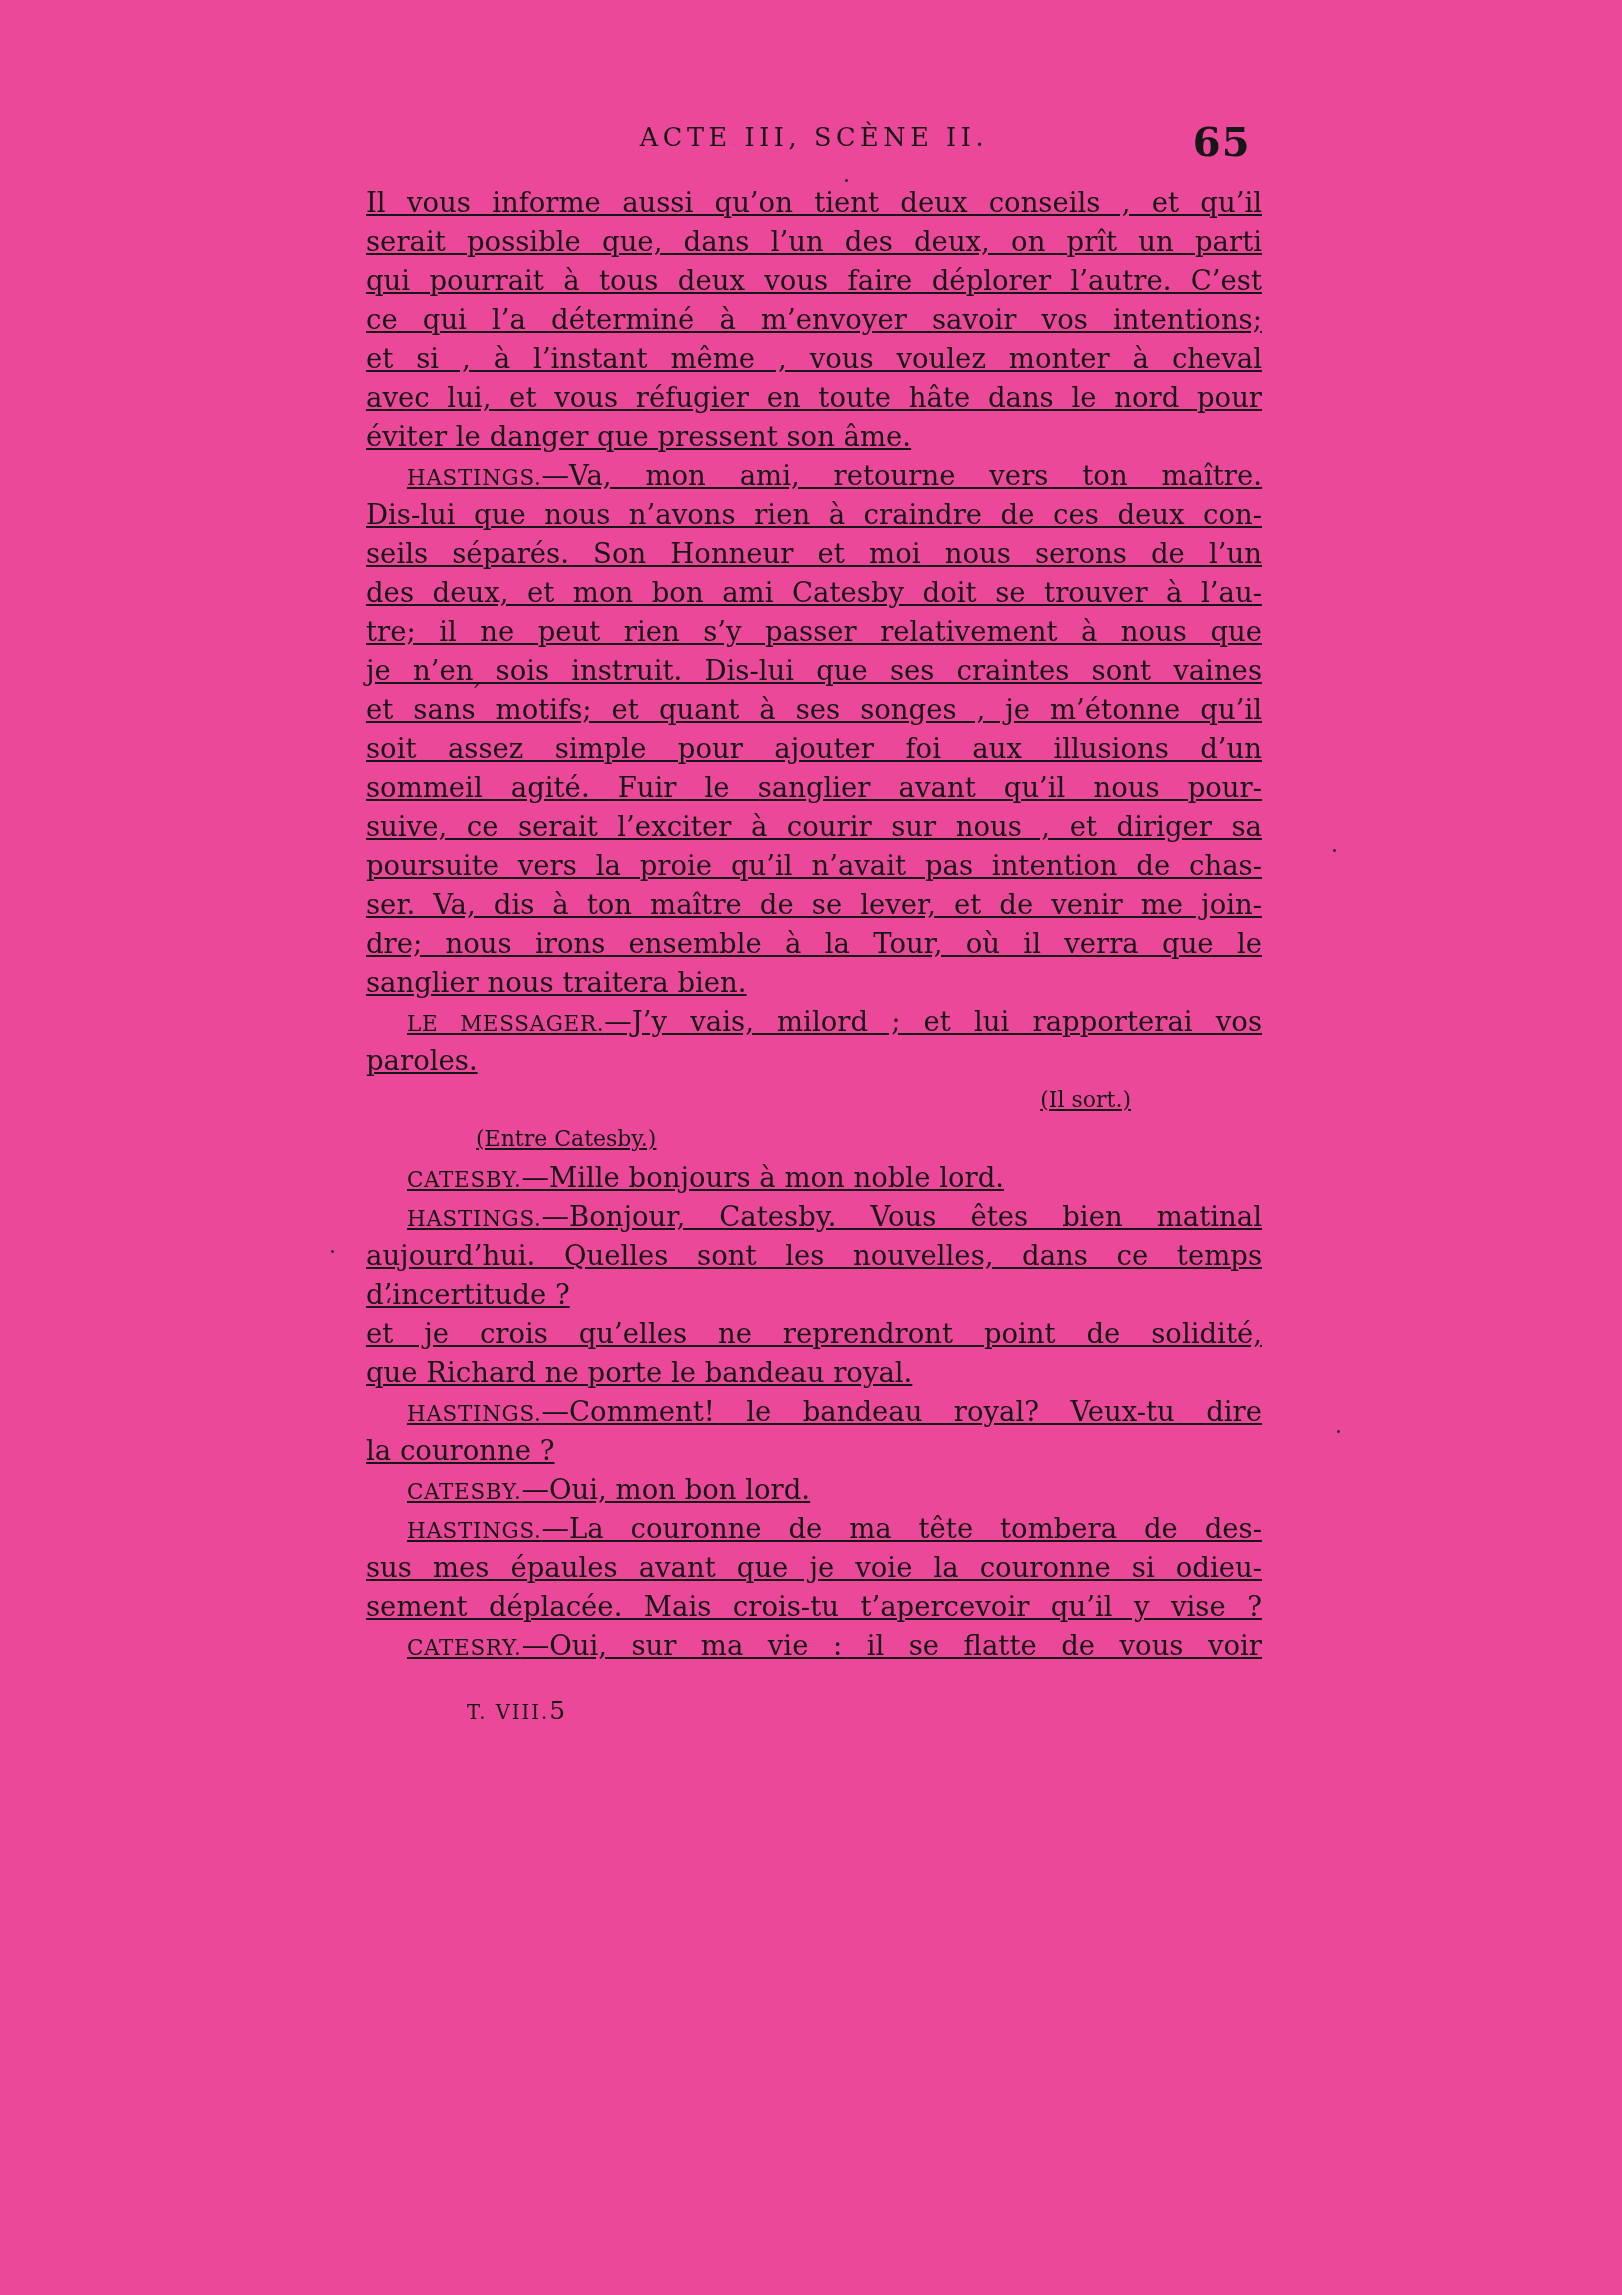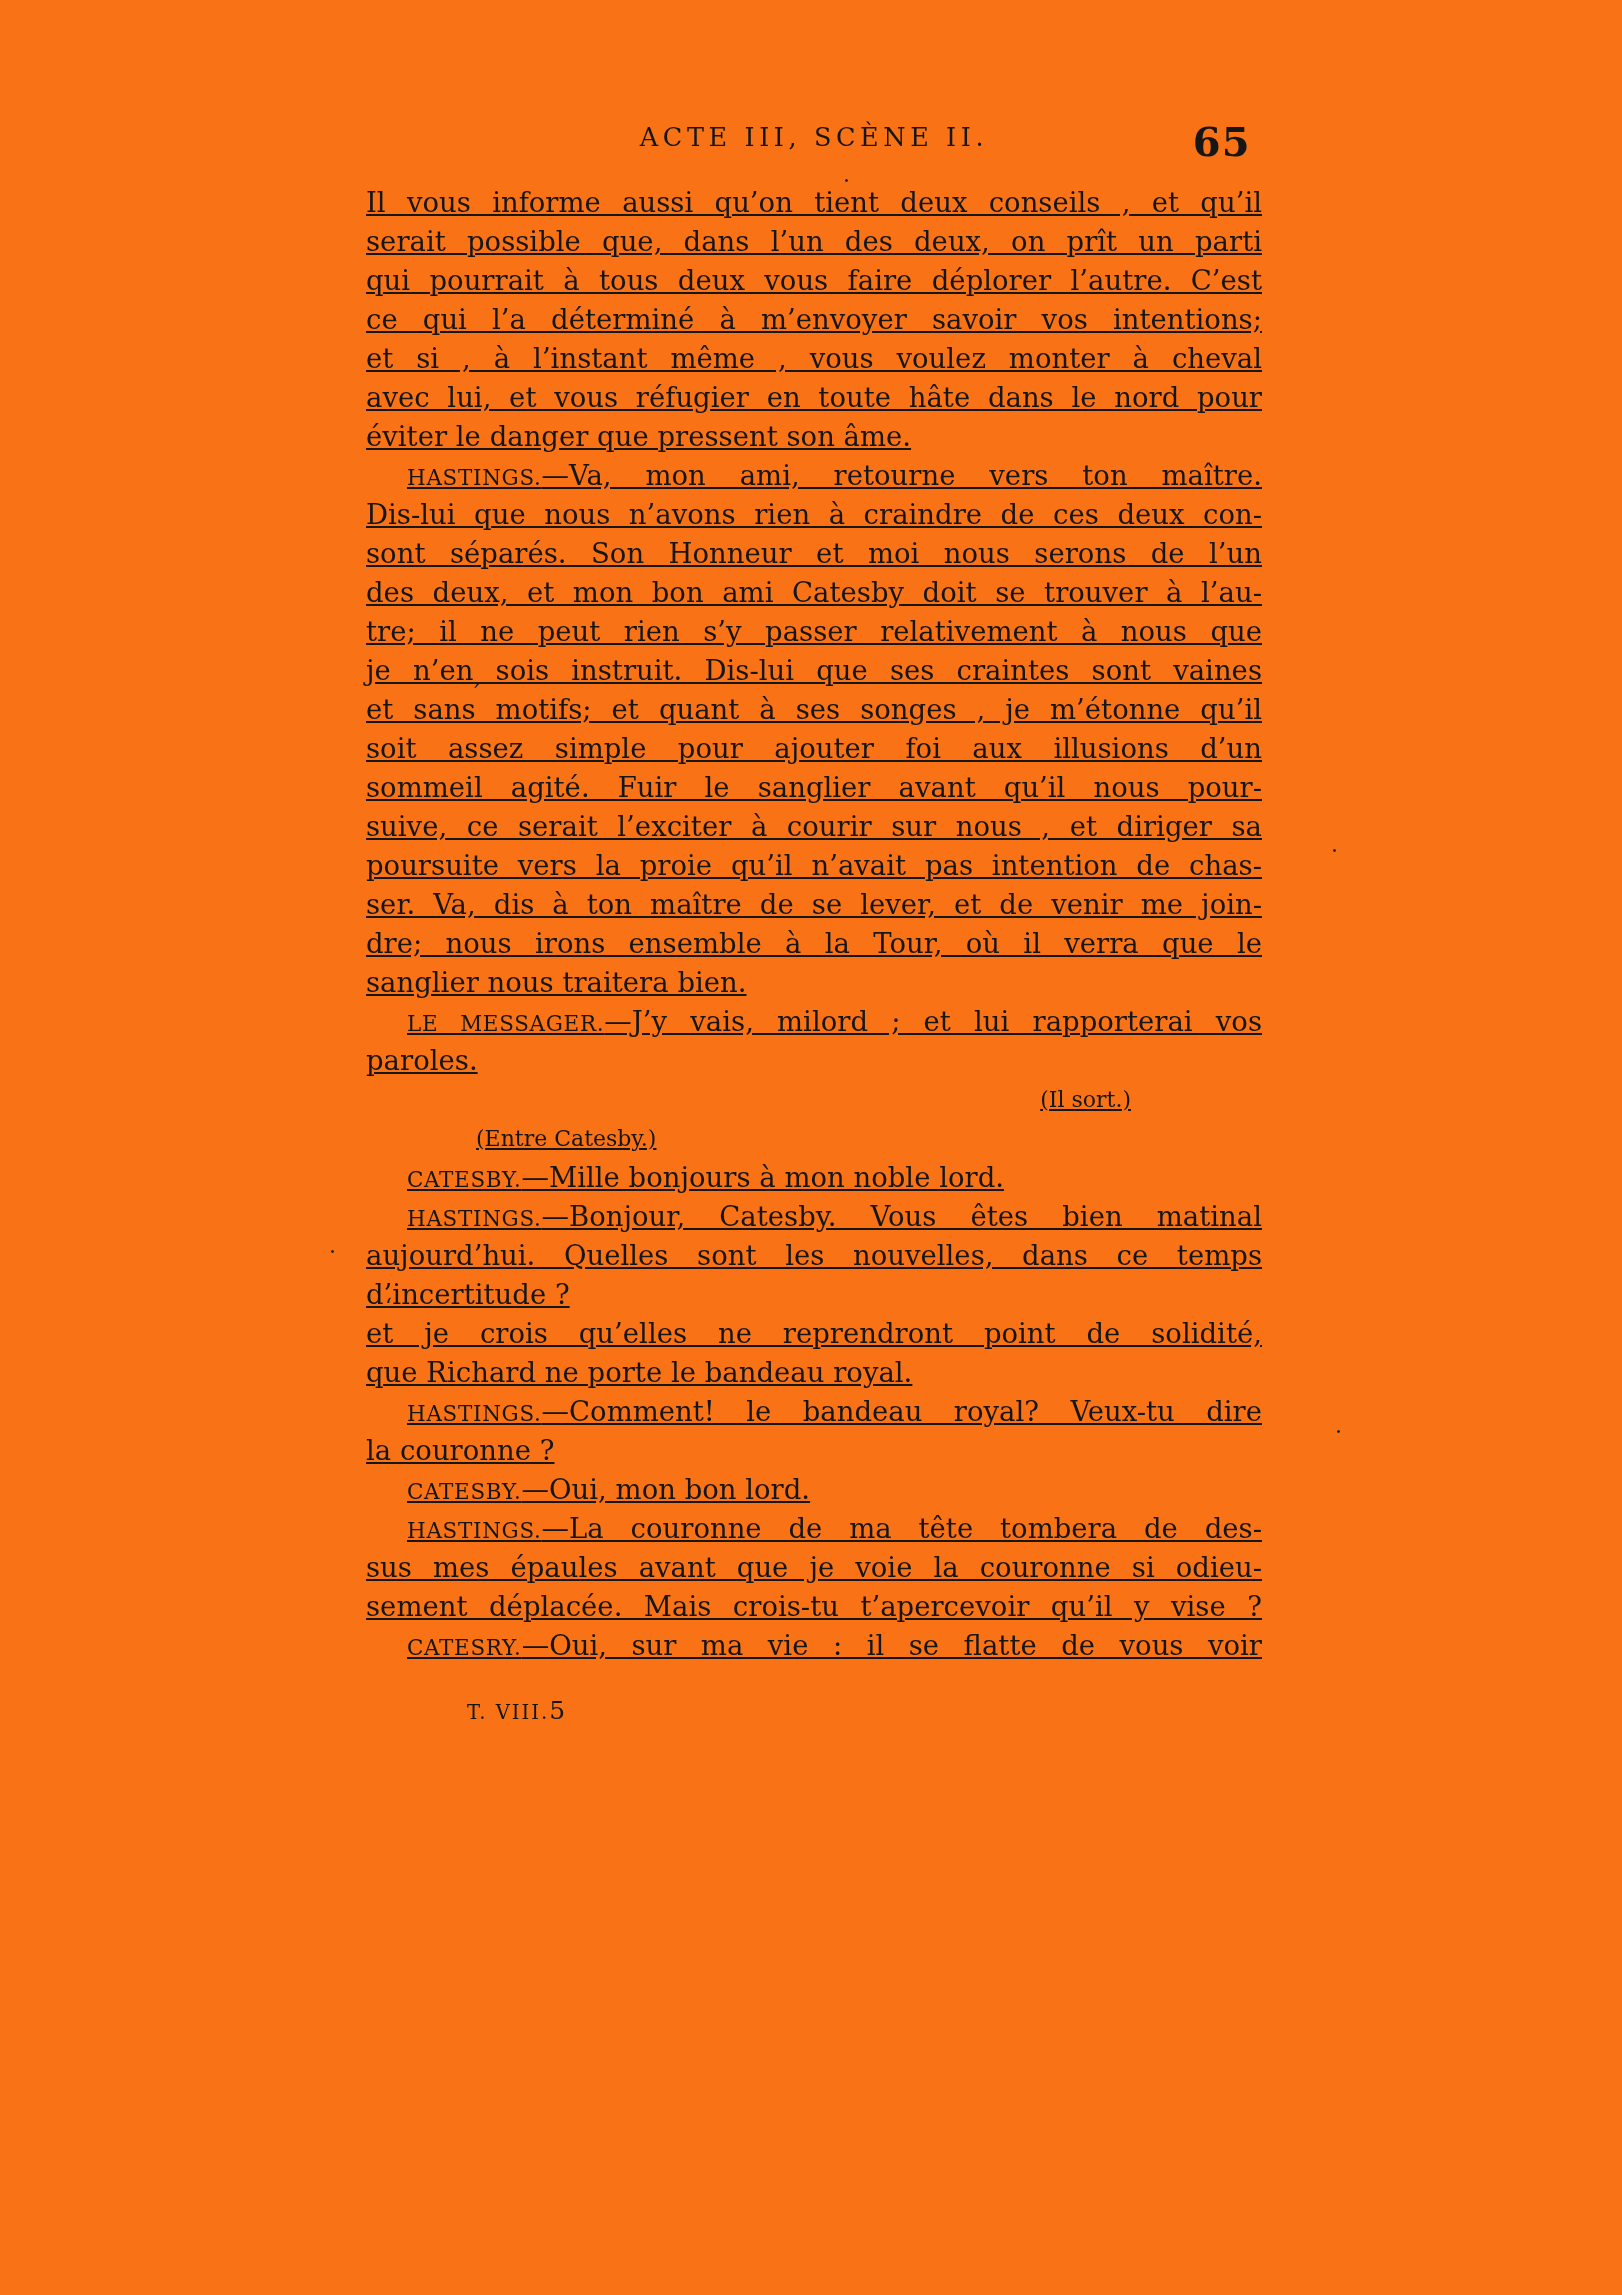--- a/index.html
+++ b/index.html
@@ -1,19 +1,19 @@
 <!DOCTYPE html>
 <html style="font-size:10.5px"><head>
 <meta charset="utf-8">
 <style>
   html, body { margin:0; padding:0; background:#ffffff; }
   .sheet {
     position:relative;
     width:1623px; height:2295px;
-    background:#f97316;
+    background:#ec4899;
     color:#161616;
     font-family:"DejaVu Serif","Liberation Serif",serif;
     overflow:hidden;
   }
   .pageheader {
     position:absolute; left:366px; top:122px; width:896px; height:41px;
   }
   .pagetitle {
     position:absolute; left:0; right:0; text-align:center;
     font-size:25.5px; letter-spacing:4.6px; white-space:nowrap;
@@ -55,21 +55,21 @@
   <div class="textblock">
       <div class="ln j">Il vous informe aussi qu’on tient deux conseils , et qu’il</div>
       <div class="ln j">serait possible que, dans l’un des deux, on prît un parti</div>
       <div class="ln j">qui pourrait à tous deux vous faire déplorer l’autre. C’est</div>
       <div class="ln j">ce qui l’a déterminé à m’envoyer savoir vos intentions;</div>
       <div class="ln j">et si , à l’instant même , vous voulez monter à cheval</div>
       <div class="ln j">avec lui, et vous réfugier en toute hâte dans le nord pour</div>
       <div class="ln">éviter le danger que pressent son âme.</div>
       <div class="ln j ind"><span class="sc">HASTINGS.</span>—Va, mon ami, retourne vers ton maître.</div>
       <div class="ln j">Dis-lui que nous n’avons rien à craindre de ces deux con-</div>
-      <div class="ln j">sont séparés. Son Honneur et moi nous serons de l’un</div>
+      <div class="ln j">seils séparés. Son Honneur et moi nous serons de l’un</div>
       <div class="ln j">des deux, et mon bon ami Catesby doit se trouver à l’au-</div>
       <div class="ln j">tre; il ne peut rien s’y passer relativement à nous que</div>
       <div class="ln j">je n’en sois instruit. Dis-lui que ses craintes sont vaines</div>
       <div class="ln j">et sans motifs; et quant à ses songes , je m’étonne qu’il</div>
       <div class="ln j">soit assez simple pour ajouter foi aux illusions d’un</div>
       <div class="ln j">sommeil agité. Fuir le sanglier avant qu’il nous pour-</div>
       <div class="ln j">suive, ce serait l’exciter à courir sur nous , et diriger sa</div>
       <div class="ln j">poursuite vers la proie qu’il n’avait pas intention de chas-</div>
       <div class="ln j">ser. Va, dis à ton maître de se lever, et de venir me join-</div>
       <div class="ln j">dre; nous irons ensemble à la Tour, où il verra que le</div>

